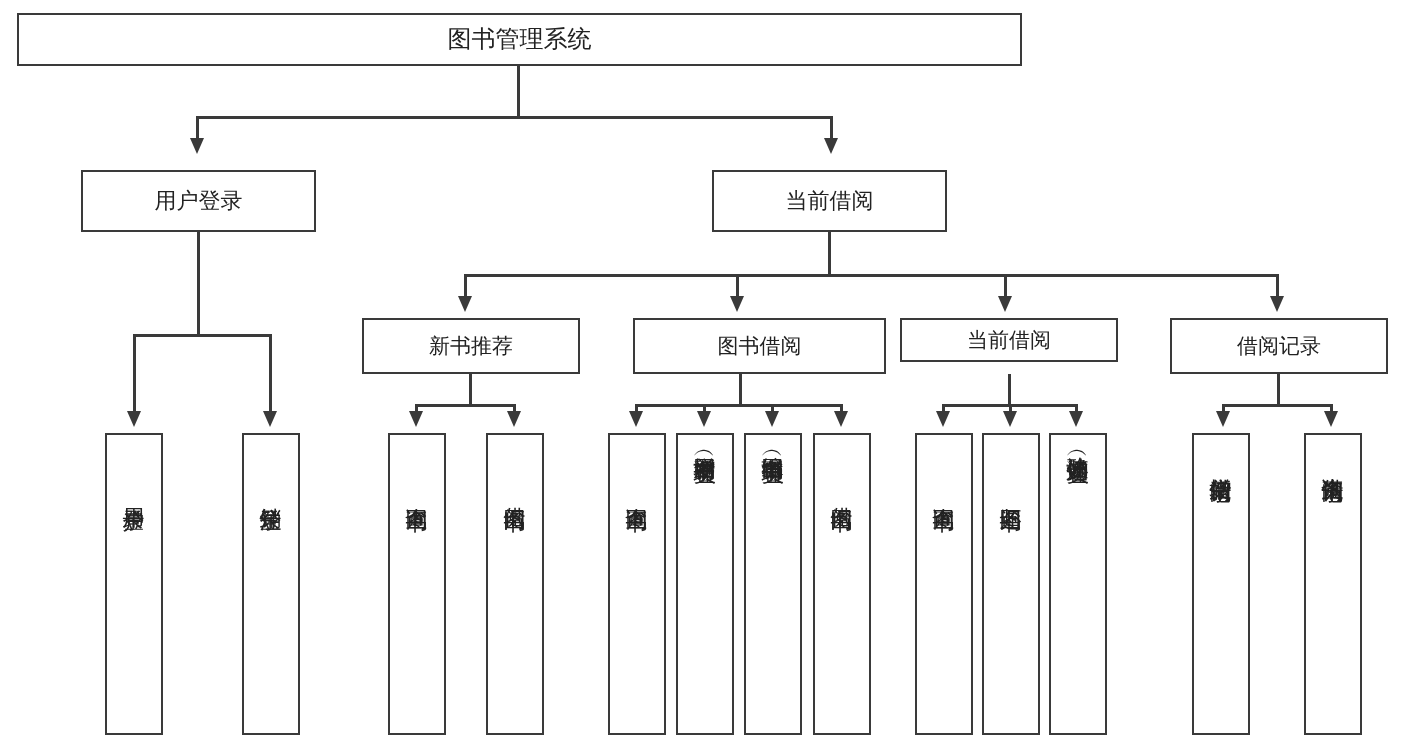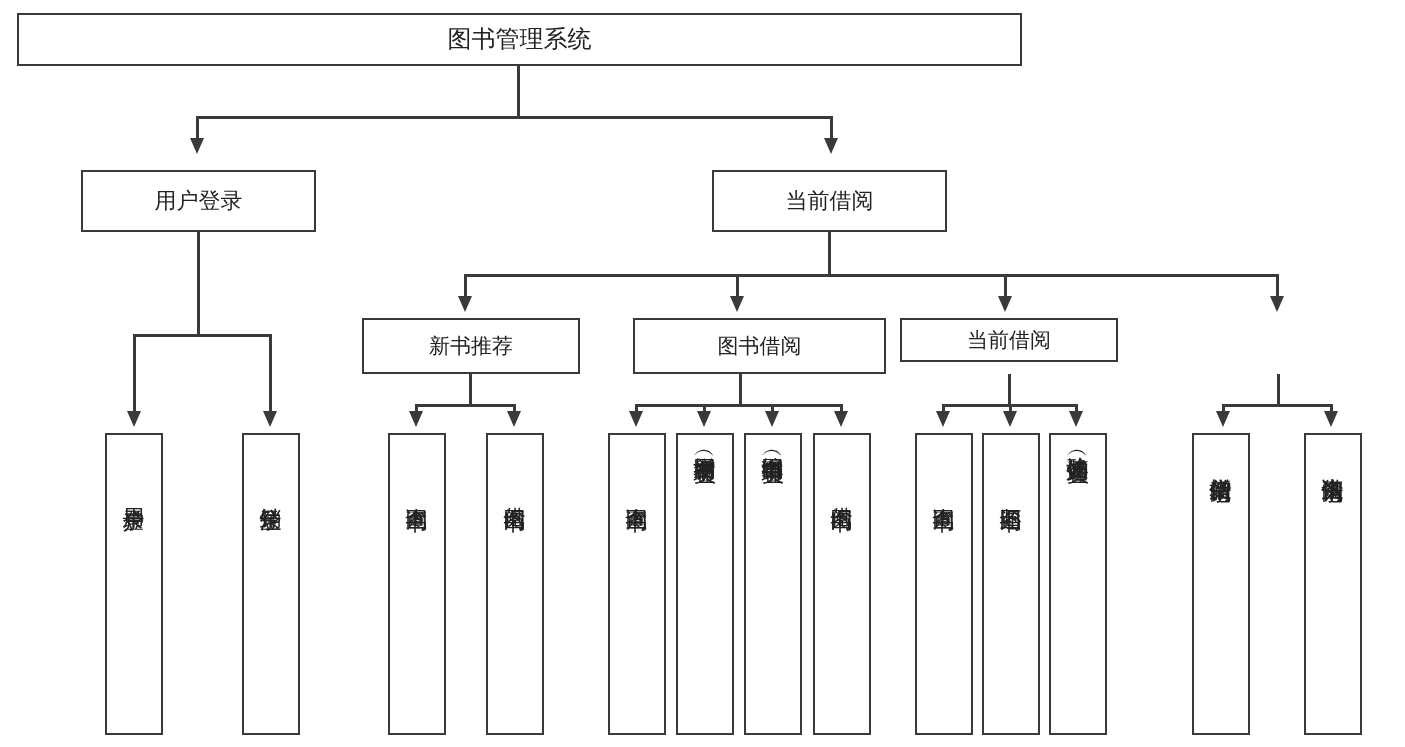--- a/index.html
+++ b/index.html
@@ -126,20 +126,23 @@
   <div class="arrow" style="left:1270px;top:296px;"></div>
 
   <div class="node lvl3" style="left:362px;top:318px;width:218px;height:56px;">
     <span>新书推荐</span>
   </div>
   <div class="node lvl3" style="left:633px;top:318px;width:253px;height:56px;">
     <span>图书借阅</span>
   </div>
   <div class="node lvl3" style="left:900px;top:318px;width:218px;height:44px;">
     <span>当前借阅</span>
+  </div>
+  <div class="node lvl3" style="left:1170px;top:318px;width:218px;height:56px;">
+    <span>借阅记录</span>
   </div>
 
   <div class="seg" style="left:469px;top:374px;width:3px;height:32px;"></div>
   <div class="seg" style="left:415px;top:404px;width:101px;height:3px;"></div>
   <div class="seg" style="left:415px;top:404px;width:3px;height:9px;"></div>
   <div class="arrow" style="left:409px;top:411px;"></div>
   <div class="seg" style="left:513px;top:404px;width:3px;height:9px;"></div>
   <div class="arrow" style="left:507px;top:411px;"></div>
 
   <div class="seg" style="left:739px;top:374px;width:3px;height:32px;"></div>

